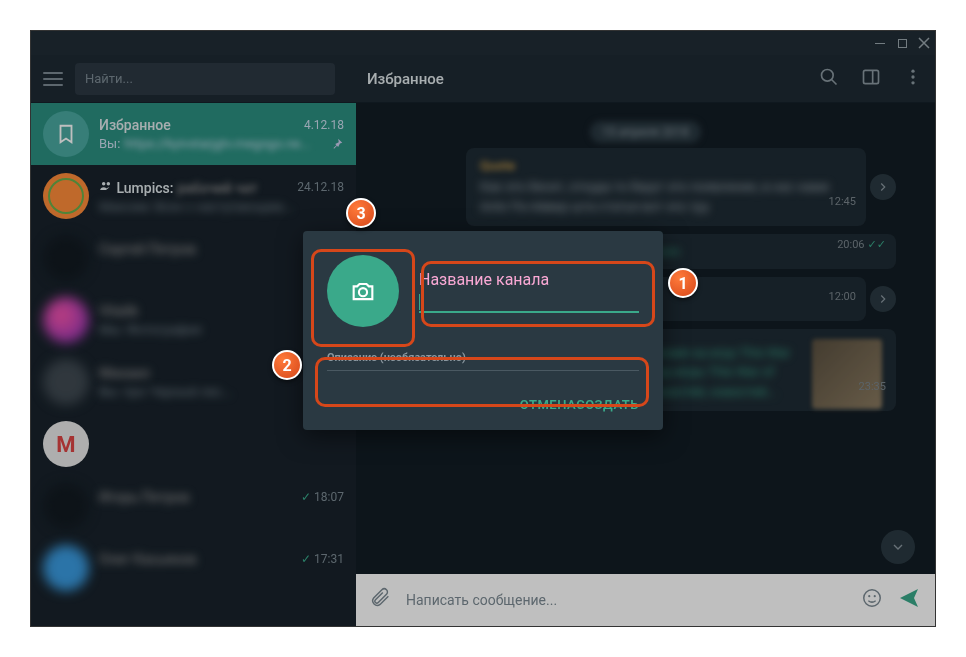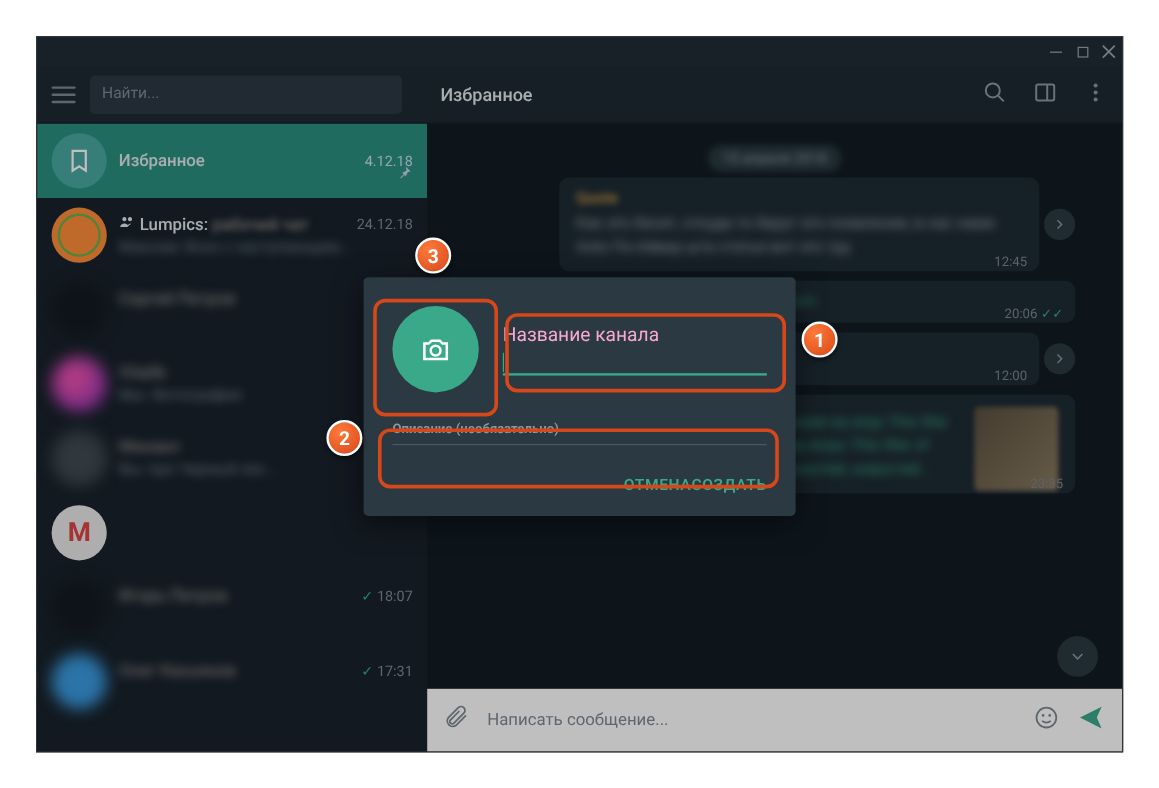--- a/index.html
+++ b/index.html
@@ -44,21 +44,21 @@
 .pin { position: absolute; right: 12px; bottom: 10px; }
 .tick { color: #3aa98a; font-size: 12px; }
 .main { flex: 1; background: #121c24; position: relative; display: flex; flex-direction: column; }
 .messages { flex: 1; padding: 10px 20px; overflow: hidden; }
 .date-sep { text-align: center; margin: 8px 0; }
 .date-sep span { background: #2a3942; color: #8b98a0; font-size: 12px; padding: 4px 12px; border-radius: 12px; filter: blur(3px); }
 .msg { background: #1e2b34; border-radius: 8px; padding: 10px 14px; margin: 8px 0; max-width: 400px; position: relative; }
 .msg-author { color: #d4a24a; font-size: 13px; font-weight: 500; filter: blur(3px); }
 .msg-text { color: #a0abb2; font-size: 13px; line-height: 1.5; filter: blur(4px); margin-top: 4px; }
 .msg-link { color: #3aa98a; filter: blur(4px); font-size: 13px; }
-.msg-time { position: absolute; right: 10px; bottom: 1px; color: #7a858c; font-size: 11px; }
+.msg-time { position: absolute; right: 10px; bottom: 18px; color: #7a858c; font-size: 11px; }
 .msg.wide { max-width: 460px; }
 .msg-arrow { position: absolute; right: -30px; top: 50%; transform: translateY(-50%); width: 26px; height: 26px; background: #2a3942; border-radius: 50%; display: flex; align-items: center; justify-content: center; }
 .msg-thumb { width: 70px; height: 70px; background: linear-gradient(135deg, #5a5040, #8a7a60); border-radius: 4px; filter: blur(2px); float: right; margin-left: 8px; }
 .dbl-check { color: #3aa98a; font-size: 11px; margin-left: 3px; }
 .scroll-down { position: absolute; right: 20px; bottom: 62px; width: 34px; height: 34px; background: #2a3942; border-radius: 50%; display: flex; align-items: center; justify-content: center; cursor: pointer; }
 .composer { height: 52px; background: #ffffff; display: flex; align-items: center; padding: 0 14px; gap: 14px; }
 .composer-input { flex: 1; color: #7c8a93; font-size: 14px; }
 .send-btn svg { width: 24px; height: 24px; }
 .dialog-overlay { position: absolute; inset: 0; background: rgba(0,0,0,0.25); display: flex; align-items: flex-start; justify-content: center; padding-top: 200px; }
 .dialog { width: 360px; background: #2a3942; border-radius: 4px; padding: 24px 24px 12px; box-shadow: 0 6px 24px rgba(0,0,0,0.5); }
@@ -132,20 +132,24 @@
         <div class="avatar bookmark">
           <svg width="22" height="22" viewBox="0 0 24 24">
               <path d="M6 3 h12 v18 l-6-4 -6 4 z" fill="none" stroke="#fff" stroke-width="2"></path>
             </svg>
         </div>
         <div class="chat-info">
           <div class="chat-top">
             <span class="chat-name">Избранное</span>
             <span class="chat-date">4.12.18</span>
           </div>
+          <div class="chat-preview">
+            <span>Вы:</span>
+            <span style="filter:blur(3px)">https://kyivstarjgtv.megogo.ne...</span>
+          </div>
         </div>
         <div class="pin">
           <svg width="14" height="14" viewBox="0 0 24 24">
               <path d="M14 3 l7 7 -4 1 -3 6 -2-2 -5 5 -1-1 5-5 -2-2 6-3 z" fill="#cce"></path>
             </svg>
         </div>
       </div>
 
       <div class="chat-item">
         <div class="avatar orange"></div>

